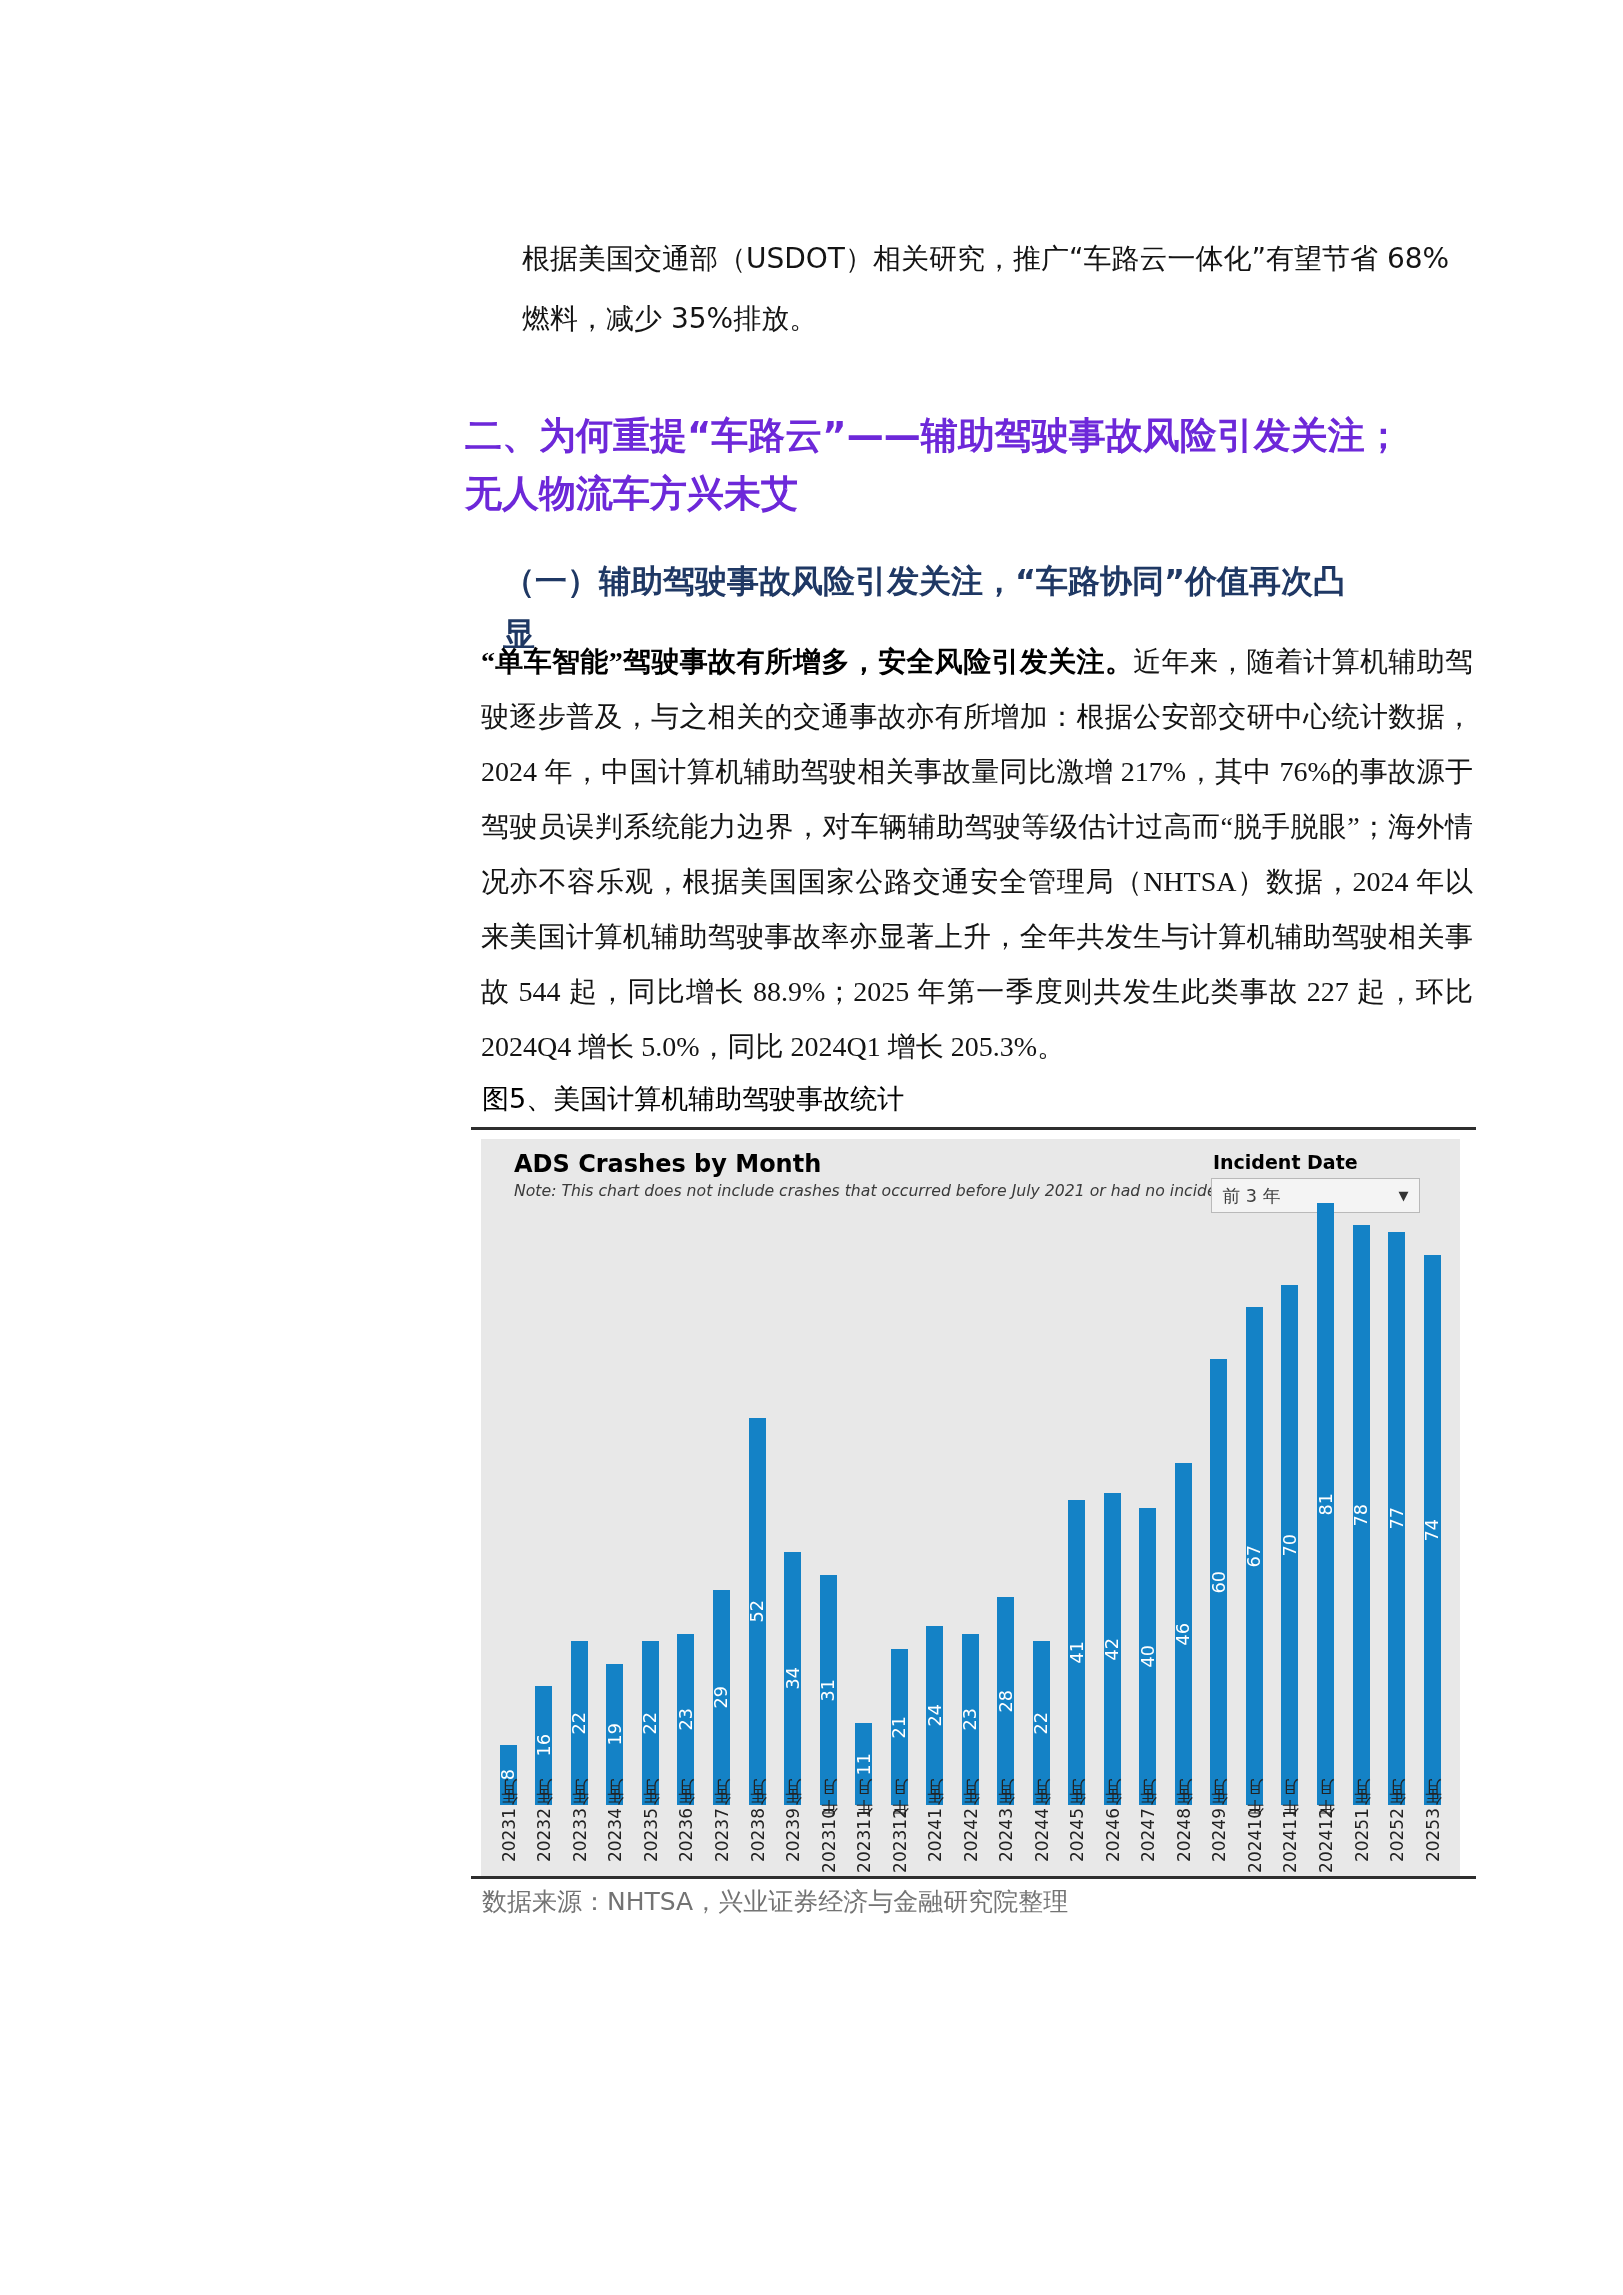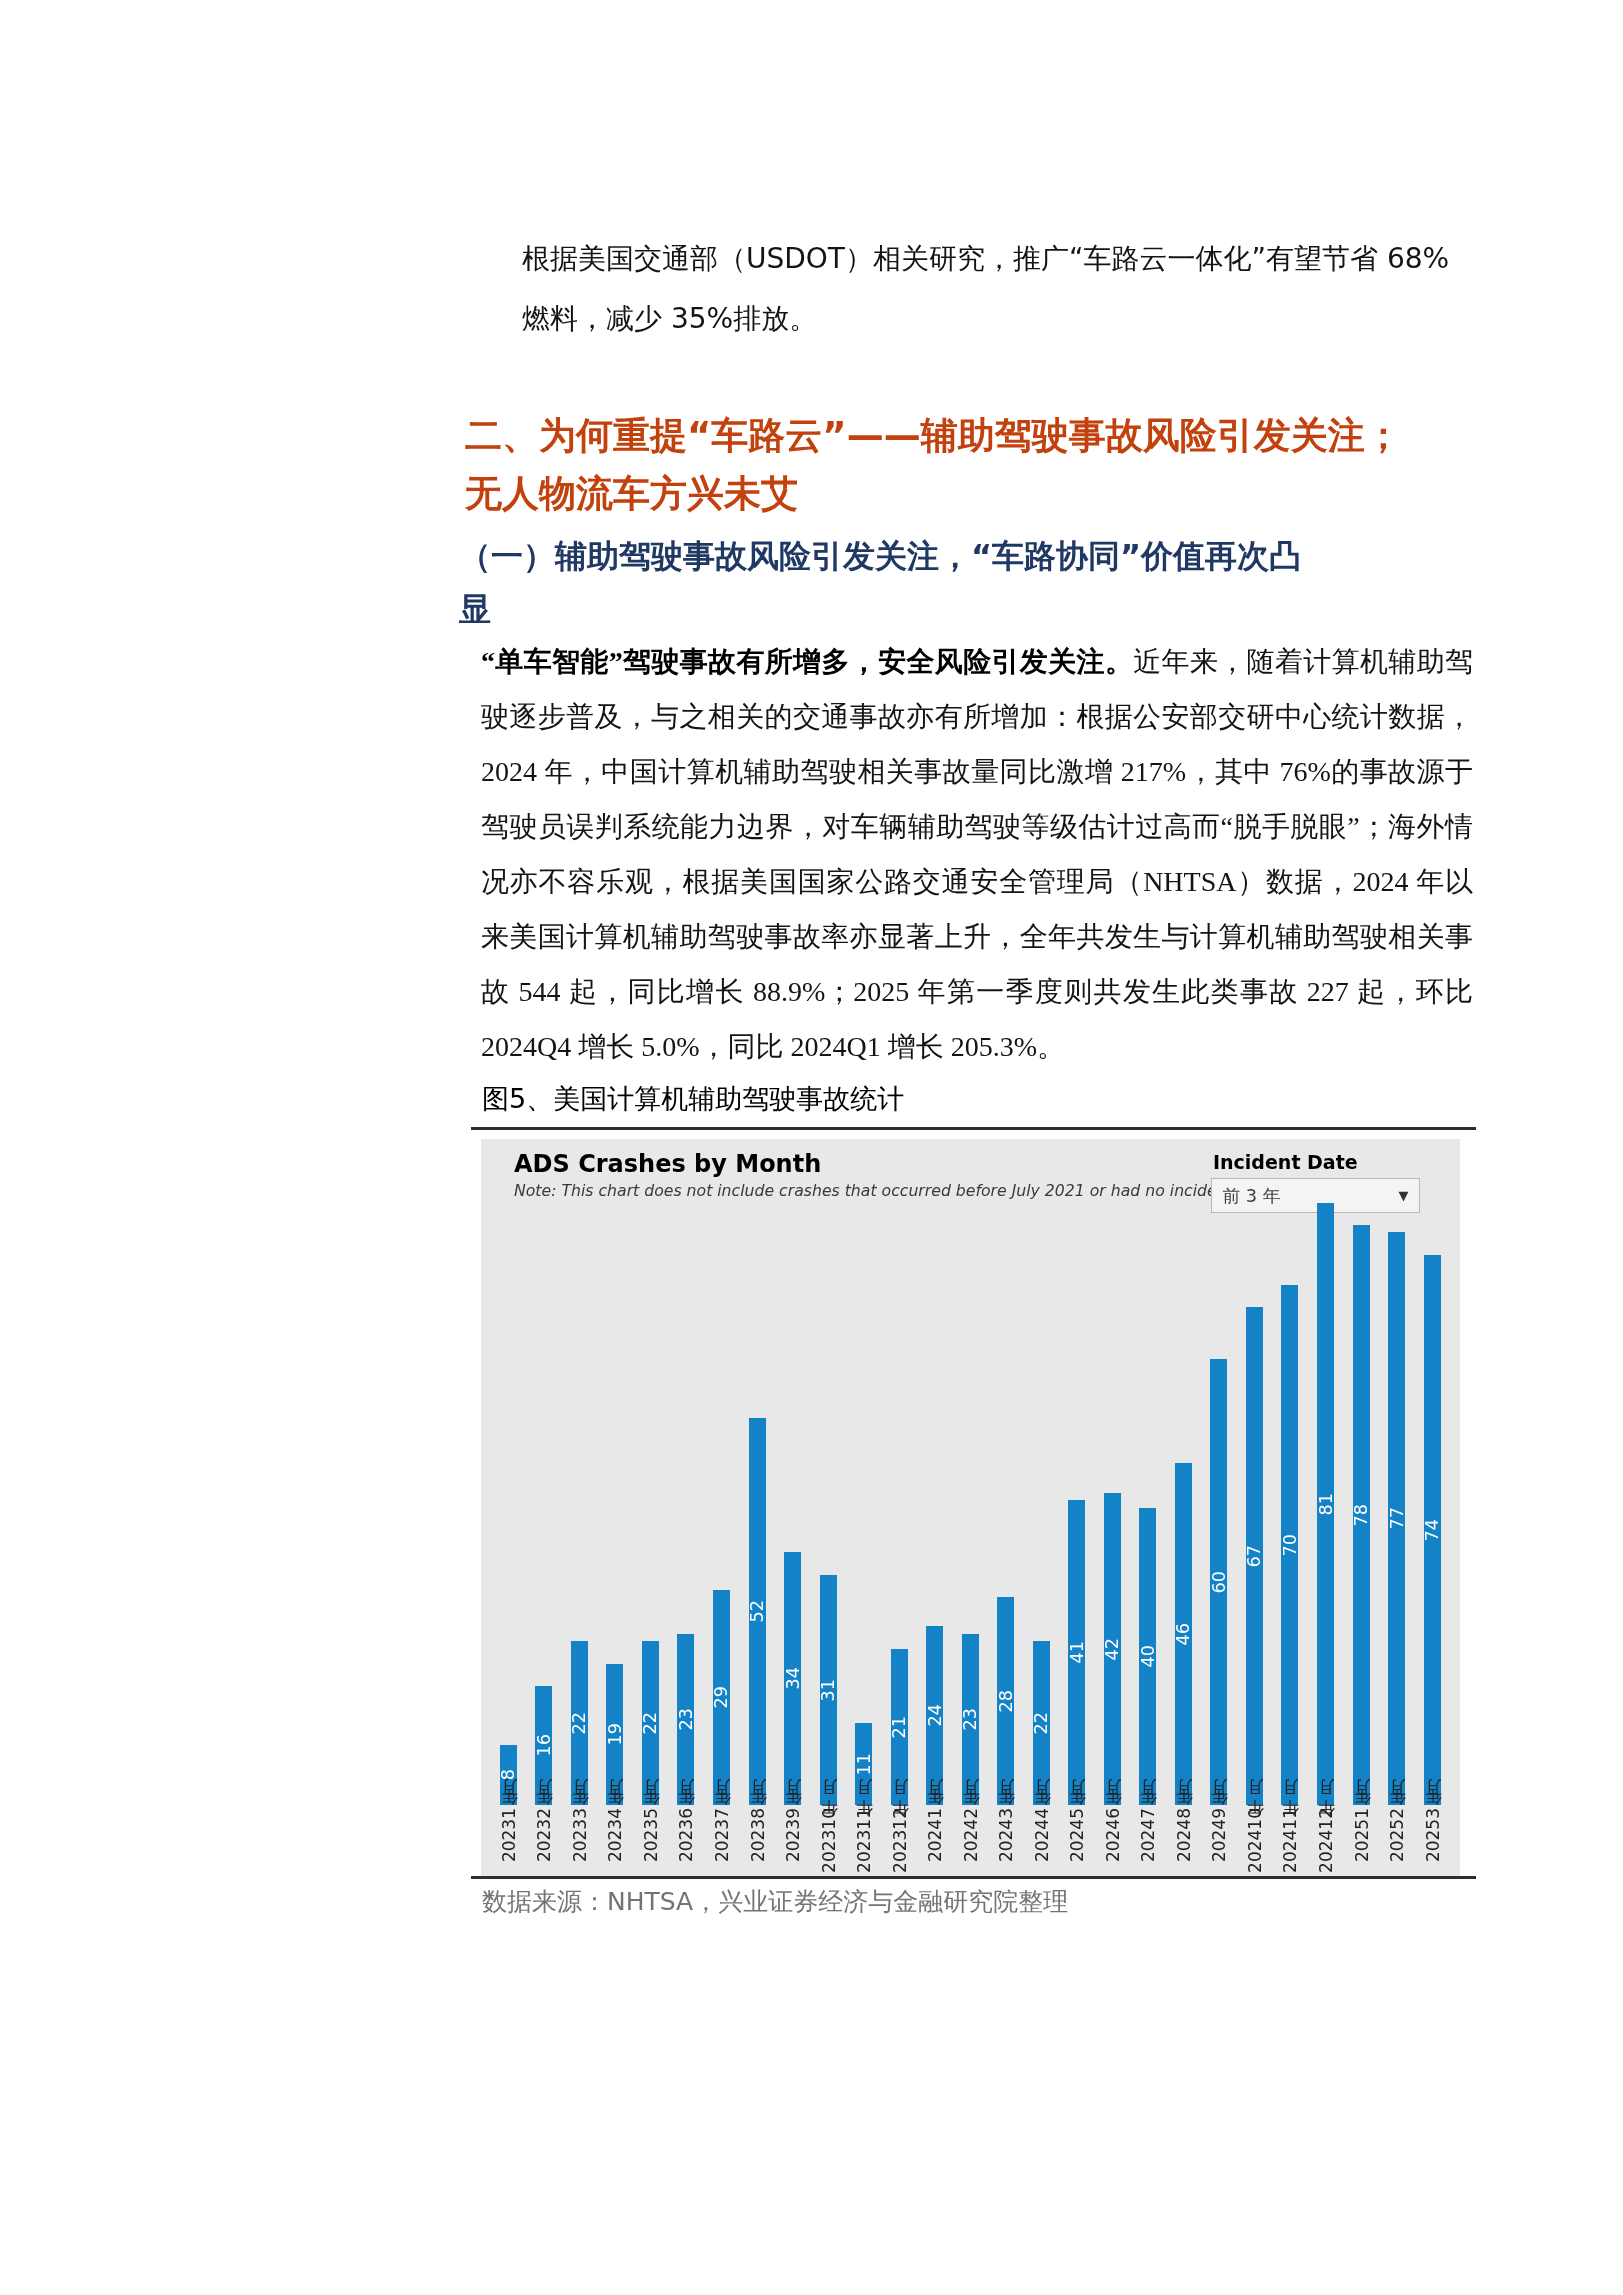--- a/index.html
+++ b/index.html
@@ -8,22 +8,22 @@
     width:1623px;height:2295px;
     background:#ffffff;
     font-family:"DejaVu Sans","Liberation Sans",sans-serif;
     color:#111;
     overflow:hidden;
   }
   .abs{position:absolute;}
   
   .intro-line{left:522px;width:956px;font-size:28px;line-height:60px;color:#141414;}
   
-  .h1-line{left:465px;width:1021px;font-size:37px;font-weight:bold;color:#c2410c;line-height:58px;}
-  .h2-line{left:459px;width:1008px;font-size:32px;font-weight:bold;color:#1f3864;line-height:52px;}
+  .h1-line{left:465px;width:1021px;font-size:37px;font-weight:bold;color:#6d28d9;line-height:58px;}
+  .h2-line{left:503px;width:1008px;font-size:32px;font-weight:bold;color:#1f3864;line-height:52px;margin-top:25px;}
   
   .body-par{
     left:481px;top:634px;width:992px;
     font-size:28px;line-height:55px;color:#141414;
     text-align:justify;
     font-family:Liberation Serif, serif;
   }
   .body-par b{font-weight:bold;color:#000;}
   
   .fig-caption{left:482px;top:1081px;font-size:27px;font-weight:normal;color:#000;}

